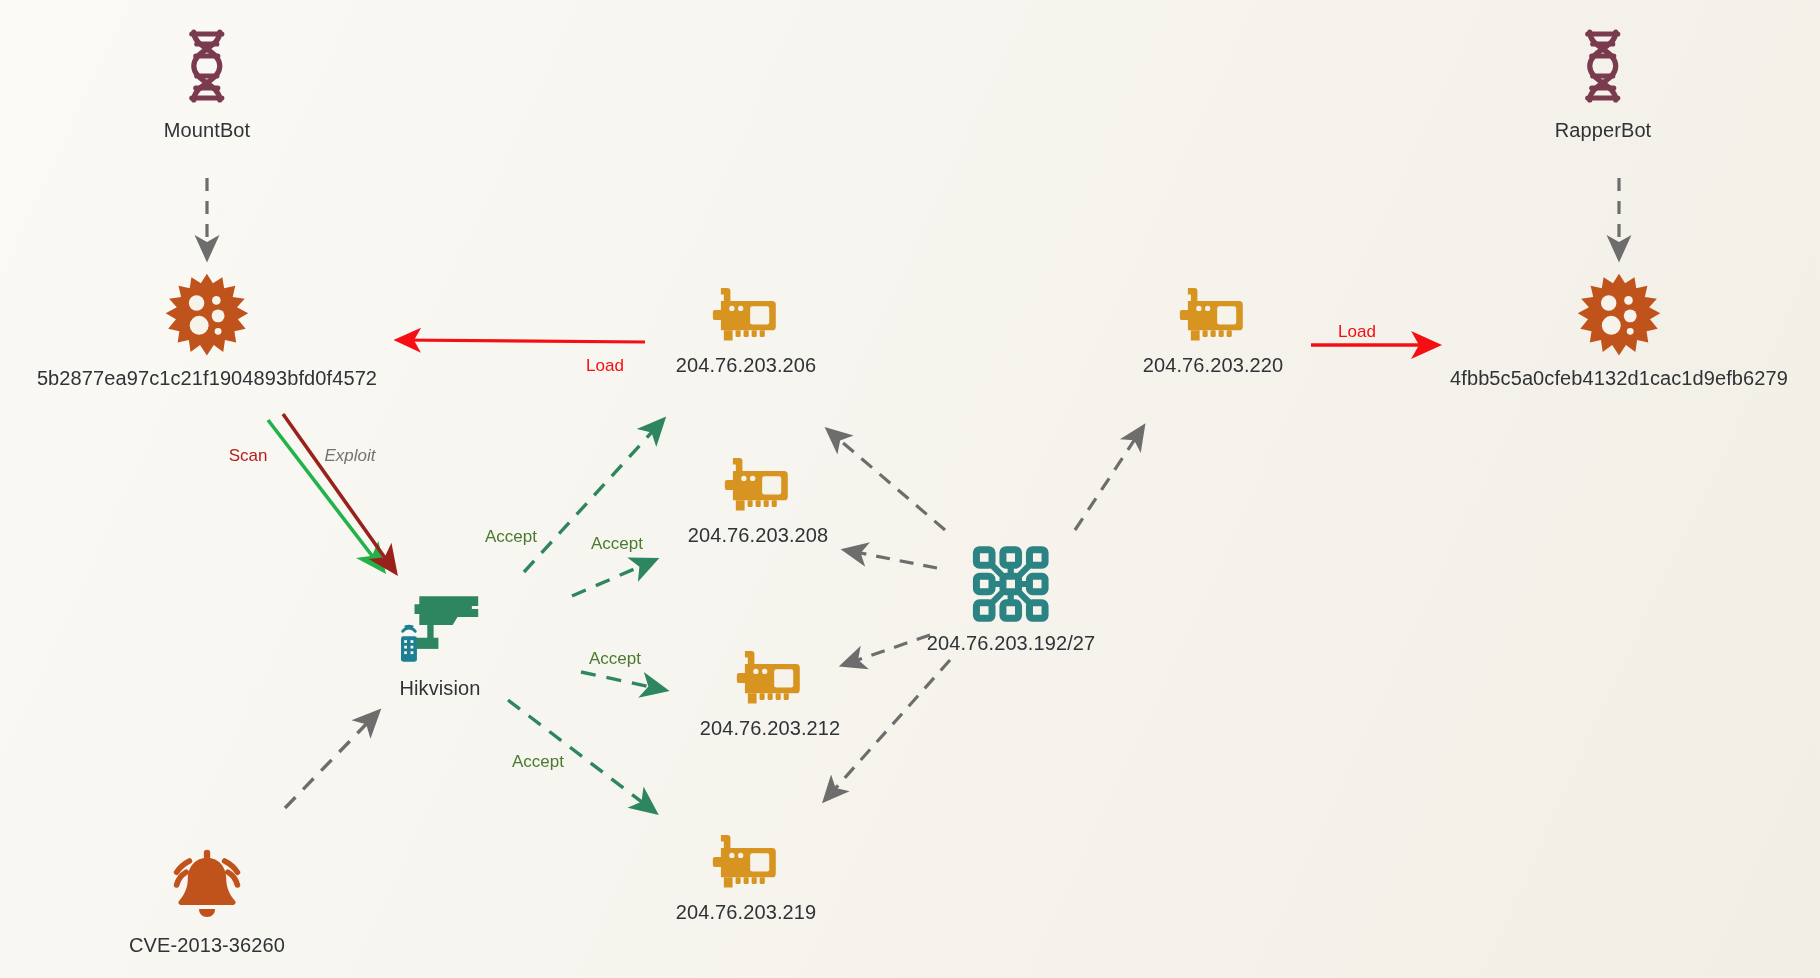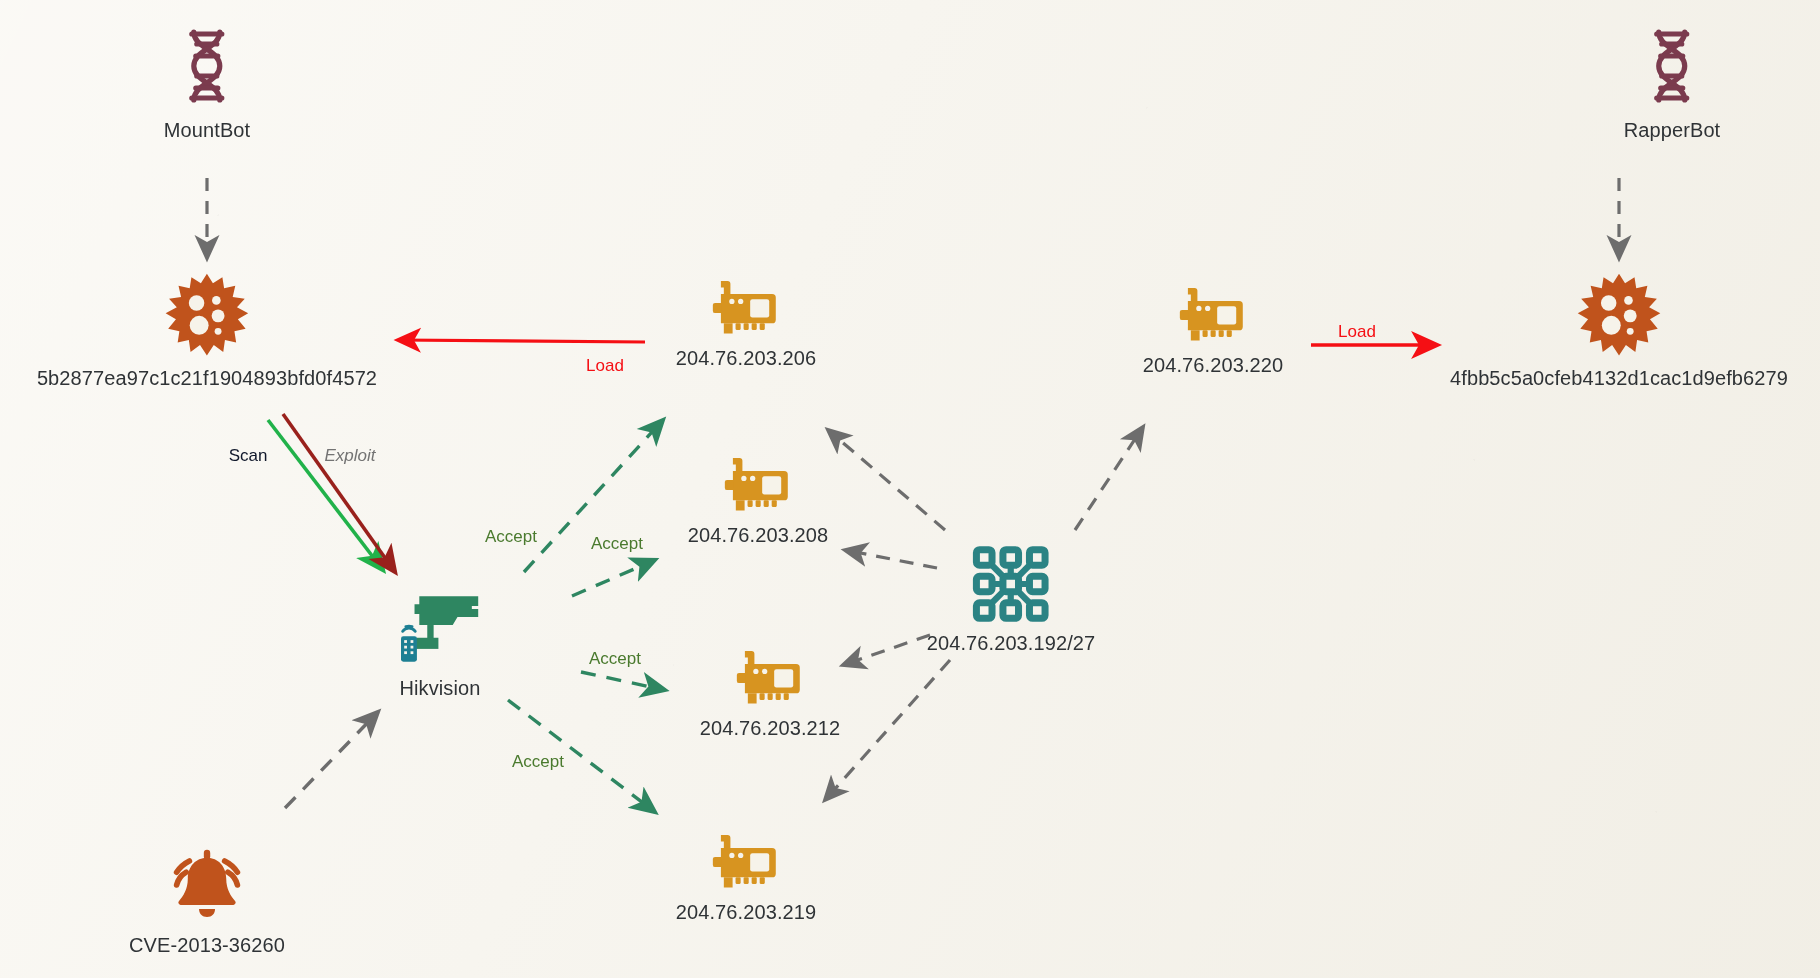--- a/index.html
+++ b/index.html
@@ -143,21 +143,21 @@
         <circle cx="38" cy="36" r="9" fill="#f6f3ea"></circle>
         <circle cx="61" cy="33" r="5" fill="#f6f3ea"></circle>
         <circle cx="63" cy="51" r="7.5" fill="#f6f3ea"></circle>
         <circle cx="41" cy="62" r="11" fill="#f6f3ea"></circle>
         <circle cx="63" cy="69" r="4" fill="#f6f3ea"></circle>
       </svg>
     </span>
     <span class="caption">5b2877ea97c1c21f1904893bfd0f4572</span>
   </div>
 
-  <div class="node" style="left:1672px; top:28px;">
+  <div class="node" style="left:1603px; top:28px;">
     <span class="glyph">
       <svg width="52" height="82" viewBox="0 0 52 82">
         <g stroke="#7b3b4e" stroke-width="5.2" fill="none" stroke-linecap="round">
           <path d="M13 4 C13 20 39 22 39 38 C39 54 13 56 13 72"></path>
           <path d="M39 4 C39 20 13 22 13 38 C13 54 39 56 39 72"></path>
           <path d="M11 6 L41 6"></path>
           <path d="M16 16 L36 16"></path>
           <path d="M15 28 L37 28"></path>
           <path d="M16 48 L36 48"></path>
           <path d="M15 60 L37 60"></path>
@@ -175,21 +175,21 @@
         <circle cx="38" cy="36" r="9" fill="#f6f3ea"></circle>
         <circle cx="61" cy="33" r="5" fill="#f6f3ea"></circle>
         <circle cx="63" cy="51" r="7.5" fill="#f6f3ea"></circle>
         <circle cx="41" cy="62" r="11" fill="#f6f3ea"></circle>
         <circle cx="63" cy="69" r="4" fill="#f6f3ea"></circle>
       </svg>
     </span>
     <span class="caption">4fbb5c5a0cfeb4132d1cac1d9efb6279</span>
   </div>
 
-  <div class="node" style="left:746px; top:278px;">
+  <div class="node" style="left:746px; top:285px;">
     <span class="glyph">
       <svg width="74" height="60" viewBox="0 0 100 82">
         <g fill="#d79420">
           <path d="M16 4 h9 a4 4 0 0 1 4 4 v14 h-9 V13 h-4 Z"></path>
           <path d="M16 22 h70 a5 5 0 0 1 5 5 v30 a5 5 0 0 1 -5 5 h-70 Z"></path>
           <path d="M8 34 h9 v14 h-9 a3 3 0 0 1 -3 -3 v-8 a3 3 0 0 1 3 -3 Z"></path>
           <path d="M20 62 h12 v14 h-12 Z"></path>
           <rect x="36" y="62" width="7" height="9" rx="1.5"></rect>
           <rect x="47" y="62" width="7" height="9" rx="1.5"></rect>
           <rect x="58" y="62" width="7" height="9" rx="1.5"></rect>
@@ -358,20 +358,20 @@
           <path d="M30 20 a42 42 0 0 0 -16 14"></path>
           <path d="M74 20 a42 42 0 0 1 16 14"></path>
         </g>
       </svg>
     </span>
     <span class="caption">CVE-2013-36260</span>
   </div>
 
   <div class="edge-label" style="left:605px; top:366px; color:#f50f14;">Load</div>
   <div class="edge-label" style="left:1357px; top:332px; color:#f50f14;">Load</div>
-  <div class="edge-label" style="left:248px; top:456px; color:#0f172a;">Scan</div>
+  <div class="edge-label" style="left:248px; top:456px; color:#b91c1c;">Scan</div>
   <div class="edge-label" style="left:350px; top:456px; color:#737373;font-style:italic;">Exploit</div>
   <div class="edge-label" style="left:511px; top:537px; color:#4a7a2e;">Accept</div>
   <div class="edge-label" style="left:617px; top:544px; color:#4a7a2e;">Accept</div>
   <div class="edge-label" style="left:615px; top:659px; color:#4a7a2e;">Accept</div>
   <div class="edge-label" style="left:538px; top:762px; color:#4a7a2e;">Accept</div>
 
 </div>
 
 </body></html>

